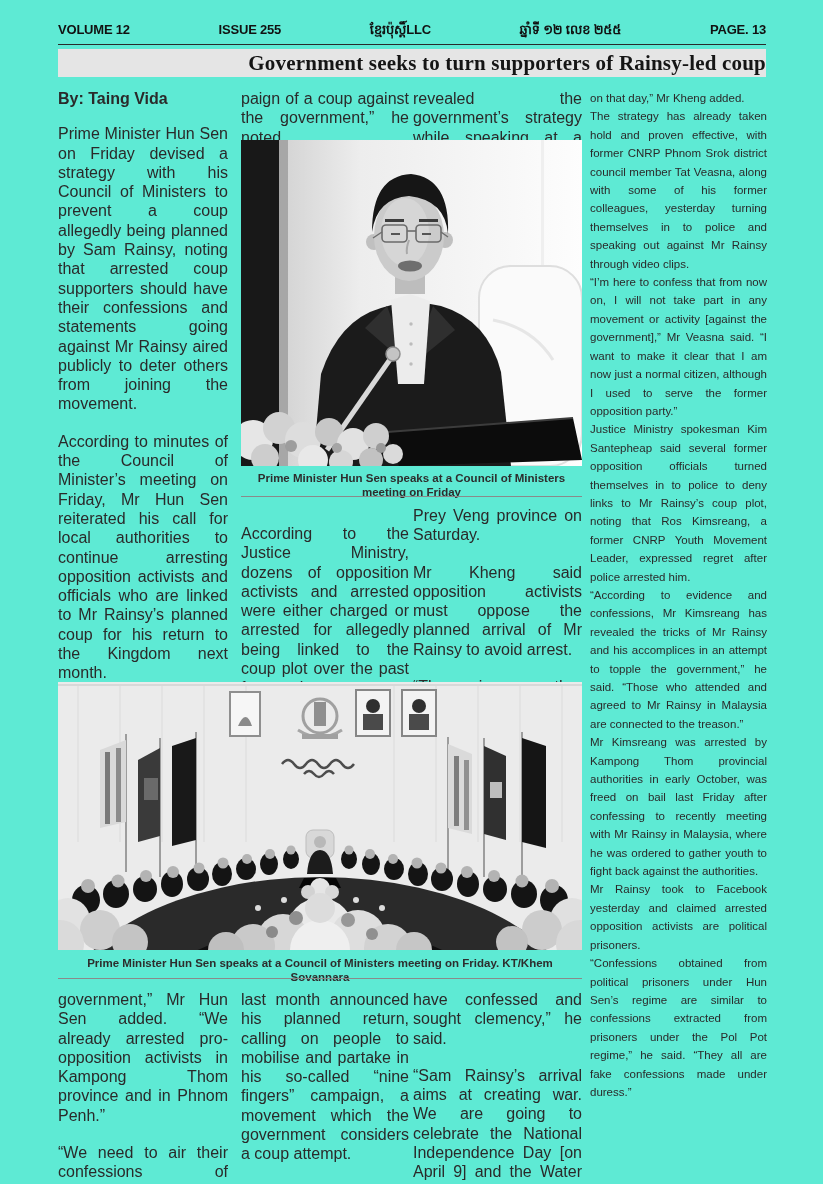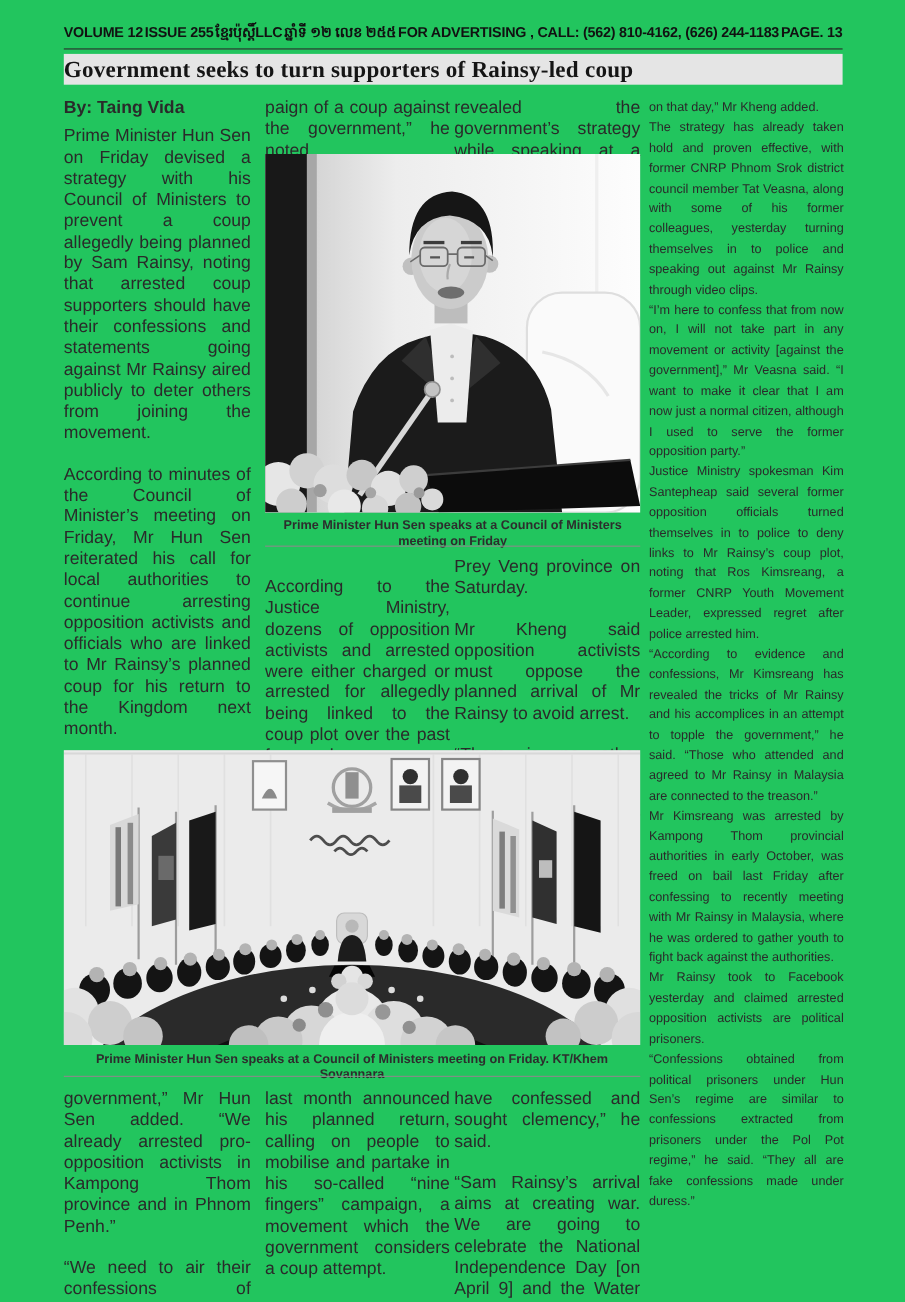--- a/index.html
+++ b/index.html
@@ -1,44 +1,44 @@
 <!DOCTYPE html>
 <html><head>
 <meta charset="utf-8">
 <style>
   html,body { margin:0; padding:0; background:#ffffff; }
   .page {
-    position:relative; width:823px; height:1184px; background:#22c55e;
+    position:relative; width:823px; height:1184px; background:#5eead4;
     font-family:"Liberation Sans", sans-serif; color:#222; overflow:hidden;
   }
   
   .masthead {
     position:absolute; left:58px; top:21px; width:708px;
     display:flex; justify-content:space-between; align-items:baseline;
     font-weight:bold; font-size:13px; letter-spacing:-0.2px; color:#111;
     white-space:nowrap;
   }
   .masthead-rule { position:absolute; left:58px; top:44px; width:708px; border-top:1.5px solid #2a2a2a; }
   
   .headline-band {
     position:absolute; left:58px; top:49px; width:708px; height:28px;
-    background:#e5e5e5; display:flex; align-items:center; justify-content:flex-start;
+    background:#e5e5e5; display:flex; align-items:center; justify-content:flex-end;
   }
   .headline-band h1 {
     margin:0; font-family:"Liberation Serif", serif; font-weight:bold;
     font-size:21px; color:#151515; letter-spacing:0.2px;
   }
   
   .col {
     position:absolute; font-size:16px; line-height:19.3px;
     text-align:justify; color:#2a2a2a;
   }
   .col .para { margin:0; }
   .col .para + .para { margin-top:18px; }
-  .col .para.tight { margin-top:6px; }
+  .col .para.tight { margin-top:16px; }
   .byline { font-weight:bold; margin:0; text-align:left; }
   .dense { font-size:11.5px; line-height:18.4px; }
   .dense .para + .para { margin-top:0; }
   
   .photo { position:absolute; overflow:hidden; background:#dcdcdc; }
   .photo svg { display:block; width:100%; height:100%; }
   .caption {
     position:absolute; text-align:center; font-size:11.5px; color:#2d2d2d;
     line-height:14px;
     font-weight:bold;
@@ -48,21 +48,20 @@
 </head>
 <body>
 
 <div class="page">
 
   <div class="masthead">
     <span>VOLUME 12</span>
     <span>ISSUE 255</span>
     <span>ខ្មែរប៉ុស្តិ៍LLC</span>
     <span>ឆ្នាំទី ១២ លេខ ២៥៥</span>
-    <span>FOR ADVERTISING ,  CALL: (562) 810-4162, (626) 244-1183</span>
     <span>PAGE. 13</span>
   </div>
   <div class="masthead-rule"></div>
 
   <div class="headline-band">
     <h1>Government seeks to turn supporters of Rainsy-led coup</h1>
   </div>
 
   <div class="col" style="left:58px; top:89px; width:170px;">
     <p class="para byline">By: Taing Vida</p>

